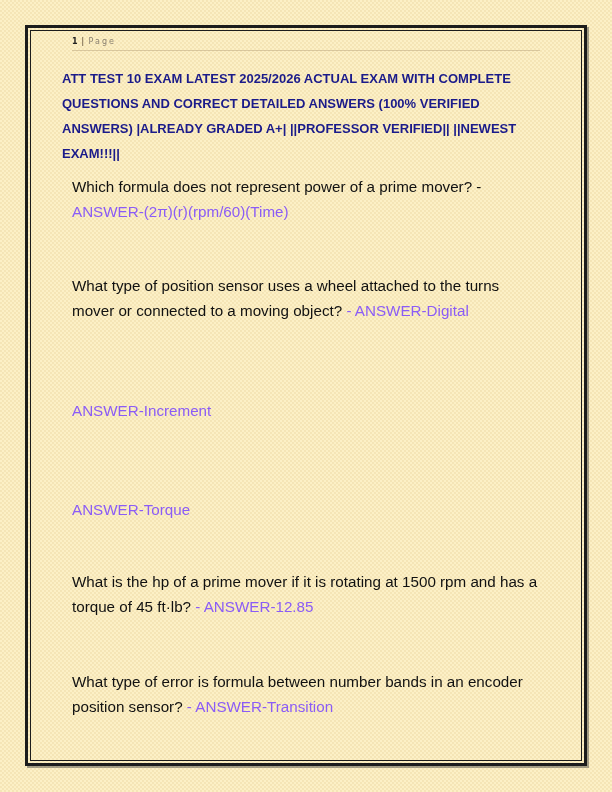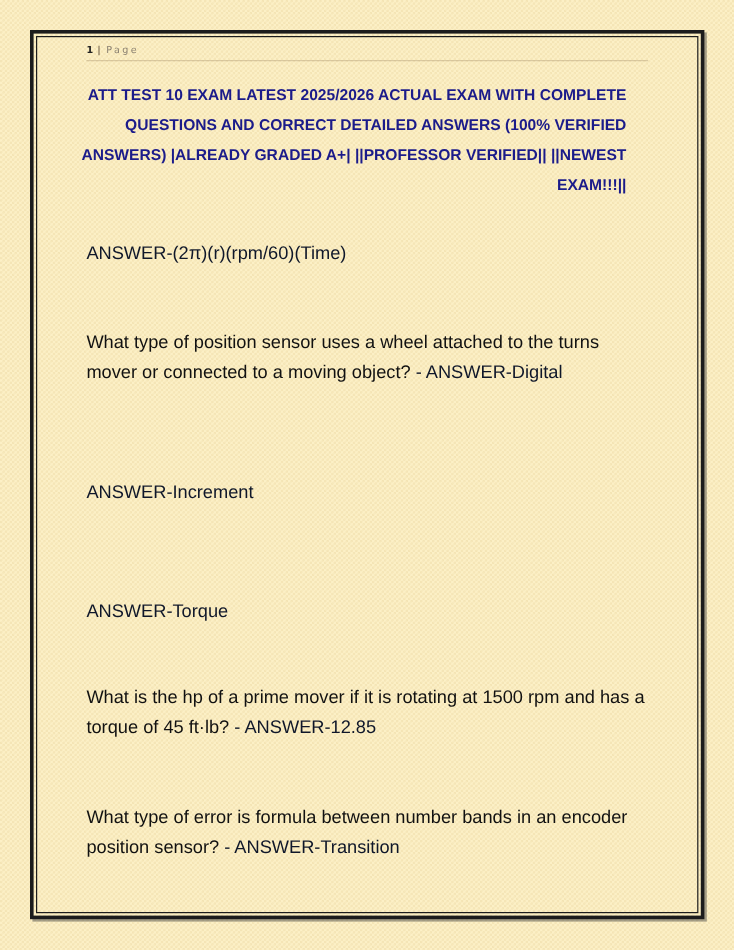--- a/index.html
+++ b/index.html
@@ -63,57 +63,57 @@
       top: 50px;
       width: 468px;
       height: 0;
       border-top: 1px solid rgba(190,170,130,0.55);
     }
     .title {
       position: absolute;
       left: 62px;
       top: 66px;
       width: 460px;
-      text-align: right;
+      text-align: left;
       color: #1b1b8a;
       font-weight: bold;
       font-size: 13px;
       line-height: 25px;
       margin: 0;
     }
     .qa {
       position: absolute;
       left: 72px;
       width: 470px;
       font-size: 15.2px;
       line-height: 25px;
       color: #111;
       margin: 0;
     }
     .qa .answer {
-      color: #0f172a;
+      color: #8b5cf6;
     }
   </style>
 </head>
 <body>
 
 <div class="frame-outer"></div>
 <div class="frame-inner"></div>
 
 <div class="page-header">
   <span class="num">1</span>
   <span class="sep">|</span>
   <span class="label">Page</span>
 </div>
 <div class="header-rule"></div>
 
 <h1 class="title">ATT TEST 10 EXAM LATEST 2025/2026 ACTUAL EXAM WITH COMPLETE QUESTIONS AND CORRECT DETAILED ANSWERS (100% VERIFIED ANSWERS) |ALREADY GRADED A+| ||PROFESSOR VERIFIED|| ||NEWEST EXAM!!!||</h1>
 
 <p class="qa" style="top:174px">
-  <br>
+  <span>Which formula does not represent power of a prime mover? -</span><br>
   <span class="answer">ANSWER-(2π)(r)(rpm/60)(Time)</span>
 </p>
 
 <p class="qa" style="top:273px">
   <span>What type of position sensor uses a wheel attached to the turns mover or connected to a moving object?</span>
   <span class="answer">- ANSWER-Digital</span>
 </p>
 
 <p class="qa" style="top:373px">
   <br>

